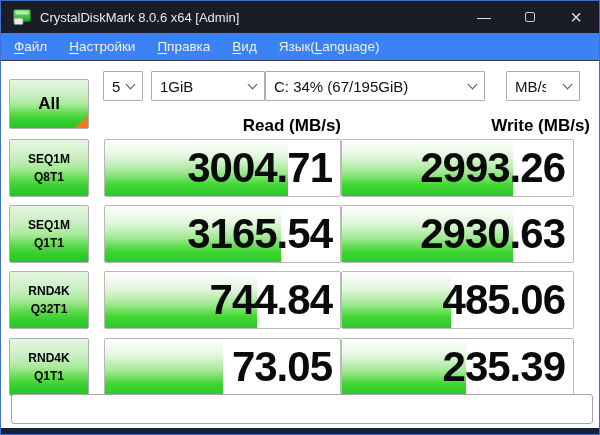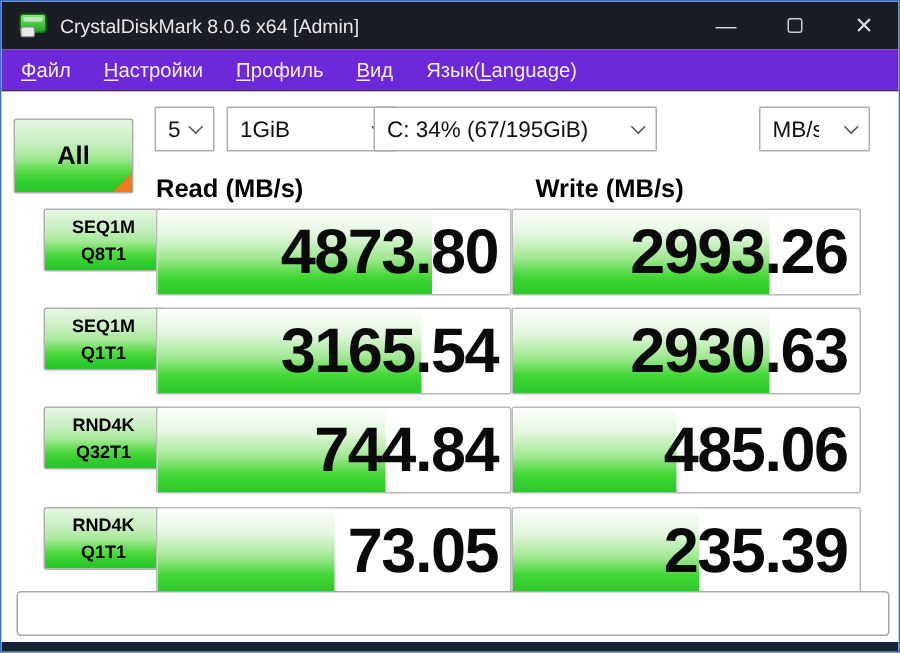--- a/index.html
+++ b/index.html
@@ -26,21 +26,21 @@
   .winbtns { display:flex; height:32px; flex:0 0 auto; }
   .winbtn {
     width:46px; height:32px; display:flex; align-items:center; justify-content:center;
     color:#dcdcdc; font-size:14px; cursor:default;
   }
   .winbtn.close { font-size:20px; font-weight:400; }
   .maxbox { width:10px; height:10px; border:1px solid #c9ccd4; border-radius:2px; }
 
   
   .menubar {
-    height:28px; background:#6d28d9; flex:0 0 28px;
+    height:28px; background:#3b82f6; flex:0 0 28px;
     display:flex; align-items:center; padding-left:2px;
     border-bottom:1px solid #3a3a3a;
   }
   .menu-item {
     color:#f0f0f0; font-size:13.5px; padding:5px 11px; white-space:nowrap;
   }
   .menu-item .u { text-decoration:underline; text-underline-offset:2px; }
 
   
   .content { position:relative; background:#ffffff; flex:1 1 auto; }
@@ -68,30 +68,30 @@
     display:flex; align-items:center; justify-content:center;
     font-size:17px; font-weight:bold; color:#000; overflow:hidden;
   }
   .btn-all .fold {
     position:absolute; right:0; bottom:0; width:0; height:0;
     border-left:13px solid transparent; border-bottom:13px solid #f07a1d;
   }
 
   .col-header {
     position:absolute; top:52px; height:26px; line-height:26px;
-    text-align:left; font-weight:bold; font-size:17px; color:#000;
+    text-align:right; font-weight:bold; font-size:17px; color:#000;
   }
   .col-header.read  { left:103px; width:237px; }
   .col-header.write { left:356px; width:233px; }
 
   .row-label {
-    position:absolute; left:8px; width:80px; height:42px;
+    position:absolute; left:8px; width:80px; height:58px;
     border:1px solid #b0b0b0; border-radius:2px;
     display:flex; flex-direction:column; align-items:center; justify-content:center;
-    gap:4px; font-size:12px; font-weight:bold; color:#000;margin-left:20px;
+    gap:4px; font-size:12px; font-weight:bold; color:#000;
   }
   .cell {
     position:absolute; height:58px; border:1px solid #b9b9b9; border-radius:2px;
     background:#fff; overflow:hidden;
   }
   .cell.read  { left:103px; width:237px; }
   .cell.write { left:340px; width:233px; }
   .bar {
     position:absolute; left:0; top:0; bottom:0;
     background:linear-gradient(180deg,#ffffff 0%, #e2f6dd 30%, #9fe890 58%,
@@ -135,59 +135,59 @@
       <div class="winbtn">
         <span class="maxbox"></span>
       </div>
       <div class="winbtn close">×</div>
     </div>
   </div>
 
   <div class="menubar">
     <div class="menu-item"><span></span><span class="u">Ф</span><span>айл</span></div>
     <div class="menu-item"><span></span><span class="u">Н</span><span>астройки</span></div>
-    <div class="menu-item"><span></span><span class="u">П</span><span>рофиль</span></div>
+    <div class="menu-item"><span></span><span class="u">П</span><span>правка</span></div>
     <div class="menu-item"><span></span><span class="u">В</span><span>ид</span></div>
     <div class="menu-item"><span>Язык(</span><span class="u">L</span><span>anguage)</span></div>
   </div>
 
   <div class="content">
 
     <div class="btn-all green-grad">
       <span>All</span>
       <span class="fold"></span>
     </div>
 
     <div class="dropdown" style="left:102px; width:40px;">
       <span class="dd-label">5</span>
       <span class="chev"></span>
     </div>
     <div class="dropdown" style="left:150px; width:114px;">
       <span class="dd-label">1GiB</span>
       <span class="chev"></span>
     </div>
-    <div class="dropdown" style="left:248px; width:189px;">
+    <div class="dropdown" style="left:264px; width:220px;">
       <span class="dd-label">C: 34% (67/195GiB)</span>
       <span class="chev"></span>
     </div>
     <div class="dropdown" style="left:505px; width:74px;gap:12px;">
       <span class="dd-label">MB/s</span>
       <span class="chev"></span>
     </div>
 
     <div class="col-header read">Read (MB/s)</div>
     <div class="col-header write">Write (MB/s)</div>
 
     <div class="row-label green-grad row1">
       <span>SEQ1M</span>
       <span>Q8T1</span>
     </div>
     <div class="cell read row1">
       <div class="bar" style="width: 78%;"></div>
-      <div class="value">4873.80</div>
+      <div class="value">3004.71</div>
     </div>
     <div class="cell write row1">
       <div class="bar" style="width: 74%;"></div>
       <div class="value">2993.26</div>
     </div>
 
     <div class="row-label green-grad row2">
       <span>SEQ1M</span>
       <span>Q1T1</span>
     </div>

